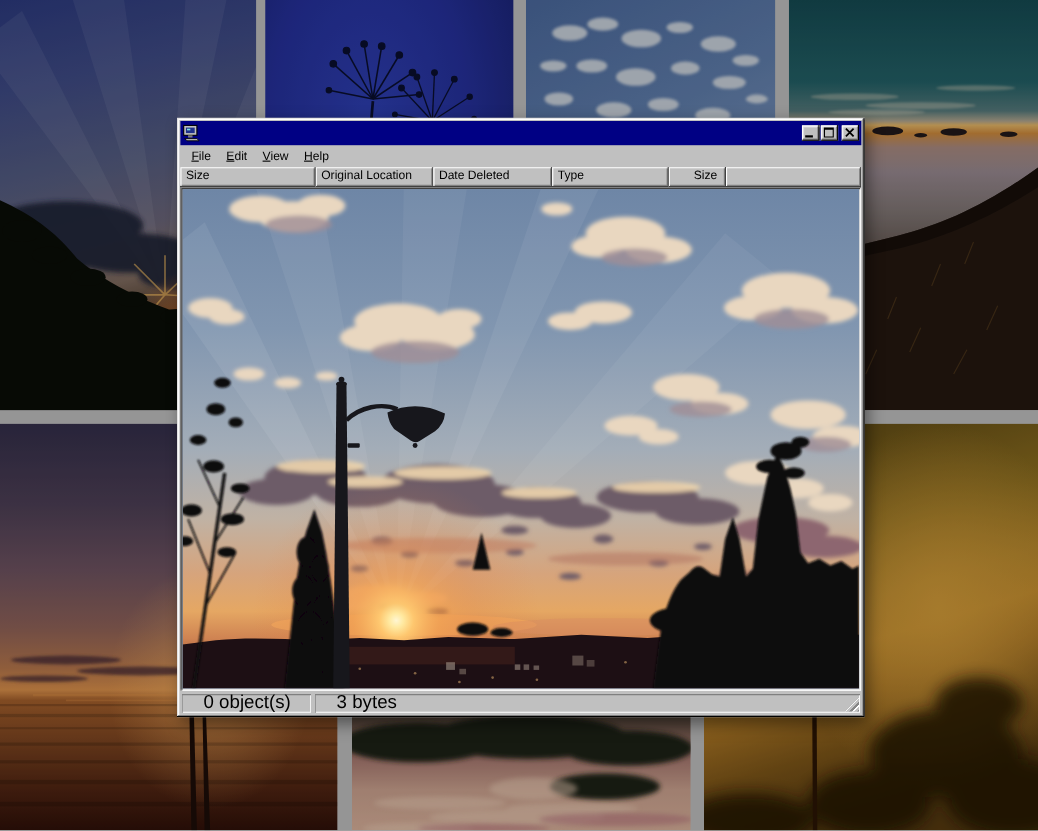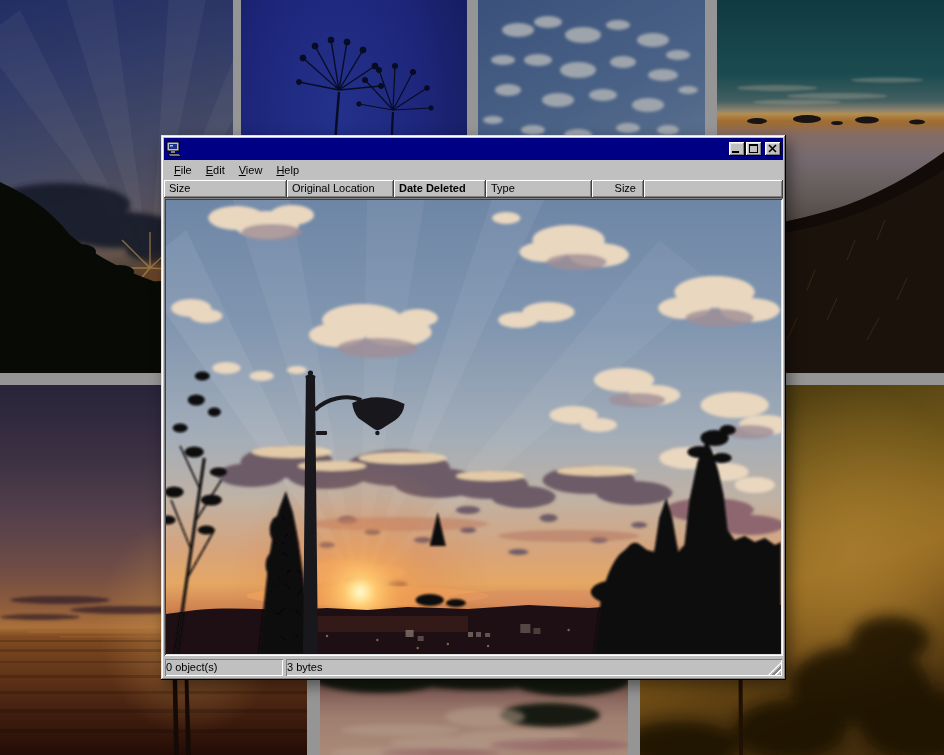--- a/index.html
+++ b/index.html
@@ -19,21 +19,20 @@
   #b3 { left:640px;top:385px;width:304px; height:370px; }
   .dim { position:absolute; inset:0; background:rgba(0,0,0,0.21); z-index:2; }
 
   
   .window {
     position:absolute; left:161px; top:107px; width:625px; height:545px; z-index:10;
     background:#c0c0c0; padding:3px; display:flex; flex-direction:column;
     box-shadow: inset -1px -1px 0 #000, inset 1px 1px 0 #dfdfdf,
                 inset -2px -2px 0 #808080, inset 2px 2px 0 #fff,
                 4px 6px 14px rgba(0,0,0,0.45);
-    margin-top: 28px;
   }
   .titlebar {
     height:22px; flex:0 0 22px; background:#000084; display:flex; align-items:center;
     padding:0 2px; margin-bottom:1px;
   }
   .title-icon { width:16px; height:16px; margin-right:3px; }
   .title-text { flex:1; color:#fff; font-size:12px; font-weight:bold; overflow:hidden; white-space:nowrap; }
   .tb-buttons { display:flex; align-items:center; }
   .win-btn {
     width:16px; height:14px; background:#c0c0c0; position:relative; margin-left:1px;
@@ -47,34 +46,34 @@
   .menubar { height:19px; flex:0 0 19px; display:flex; align-items:center; padding-left:3px; }
   .menu-item { font-size:11px; color:#000; padding:2px 7px 3px 7px; cursor:default; }
   .menu-item u { text-decoration:underline; }
 
   .headerrow { height:18px; flex:0 0 18px; display:flex; }
   .col-h {
     background:#c0c0c0; font-size:11px; line-height:17px; padding-left:5px; color:#000;
     box-shadow: inset -1px -1px 0 #404040, inset 1px 1px 0 #fff, inset -2px -2px 0 #808080;
     white-space:nowrap; overflow:hidden;
   }
-  .col-name { width:123px; } .col-loc { width:107px; } .col-date { width:92px;font-weight:bold; }
+  .col-name { width:123px; } .col-loc { width:107px; } .col-date { width:108px; }
   .col-type { width:106px; } .col-size { width:52px; text-align:right; padding-right:8px; padding-left:0; }
   .col-fill { flex:1; }
 
   .content {
     flex:1; position:relative; background:#c0c0c0;
     box-shadow: inset 1px 1px 0 #808080, inset -1px -1px 0 #fff, inset 2px 2px 0 #404040, inset -2px -2px 0 #dfdfdf;
   }
   .photo { position:absolute; left:2px; top:2px; right:2px; bottom:2px; overflow:hidden; background:#6e86a6; }
   .photo svg { width:100%; height:100%; display:block; }
 
   .statusbar { height:21px; flex:0 0 21px; display:flex; align-items:flex-end; padding:0 1px 1px 1px; position:relative; }
   .sb-panel {
-    height:17px; background:#c0c0c0; font-size:11px; line-height:16px; padding-left:1px; color:#000;
+    height:17px; background:#c0c0c0; font-size:17px; line-height:16px; padding-left:20px; color:#000;
     box-shadow: inset 1px 1px 0 #808080, inset -1px -1px 0 #fff; white-space:nowrap;
   }
   .sb-objects { flex:0 0 118px; margin-right:3px; }
   .sb-bytes { flex:1; }
   .grip {
     position:absolute; right:2px; bottom:2px; width:13px; height:13px;
     clip-path: polygon(100% 0, 100% 100%, 0 100%);
     background: repeating-linear-gradient(135deg, #c0c0c0 0 2px, #868686 2px 4px, #ffffff 4px 5px);
   }
 </style>

